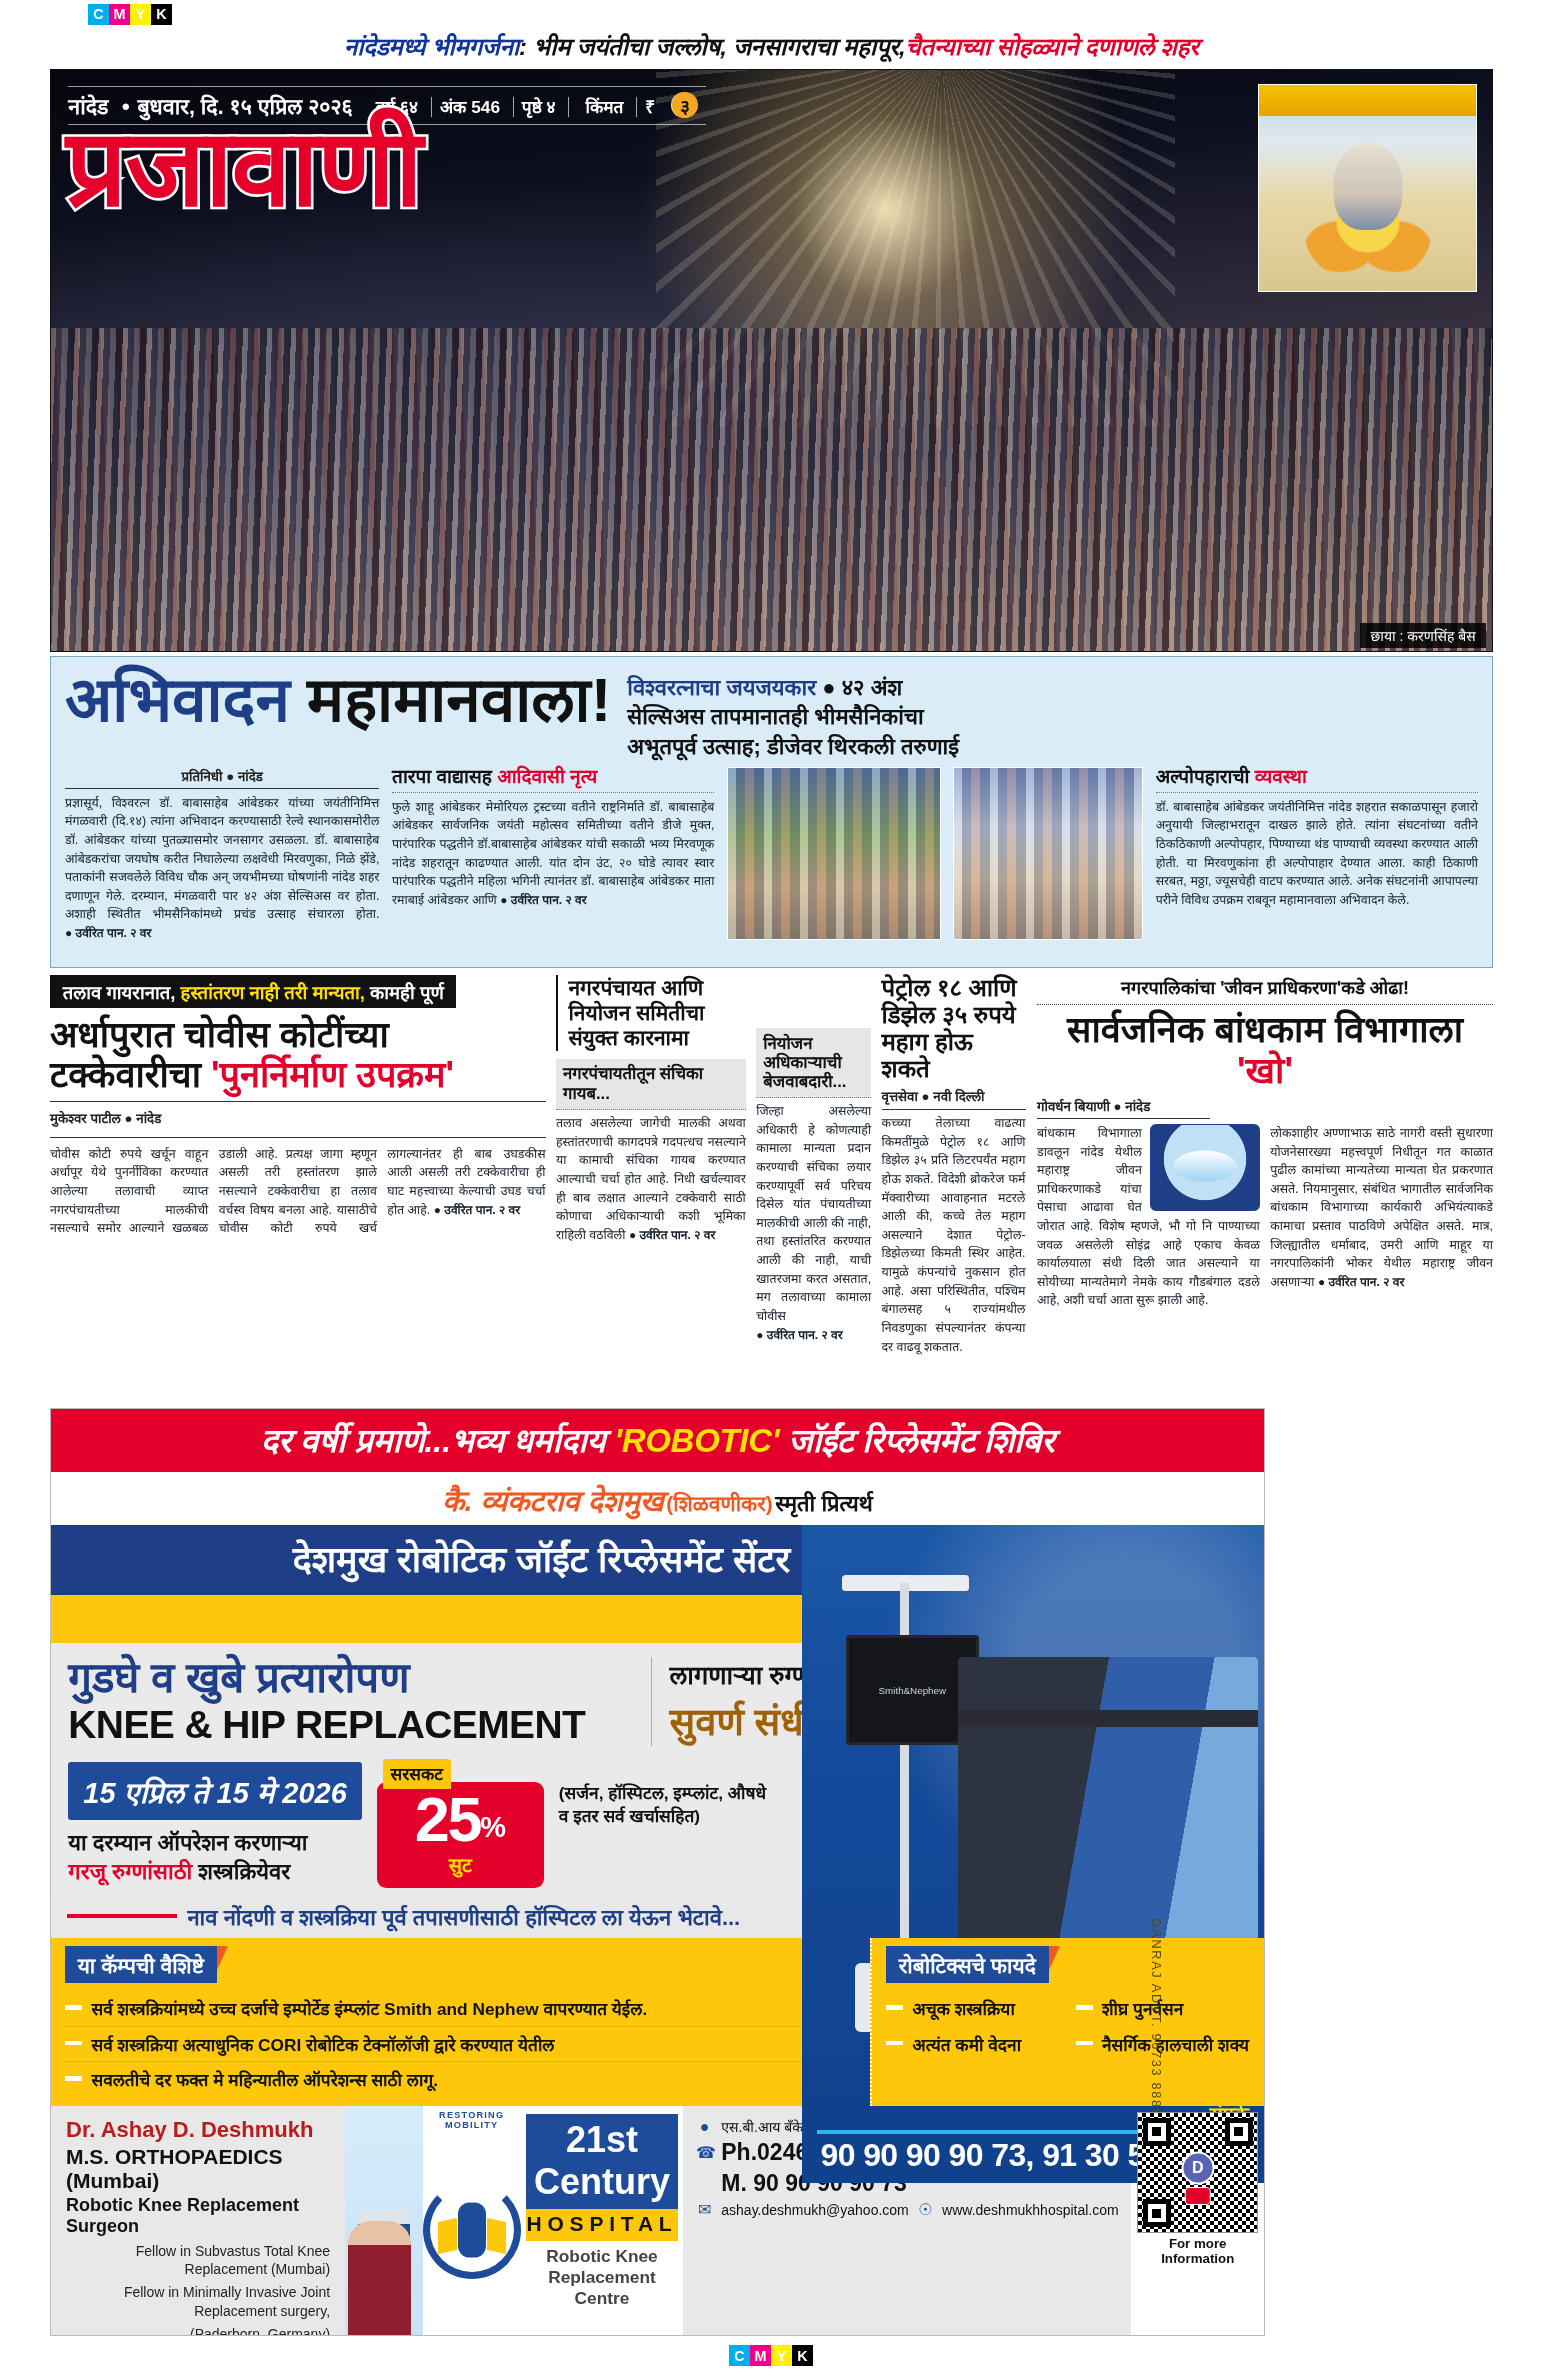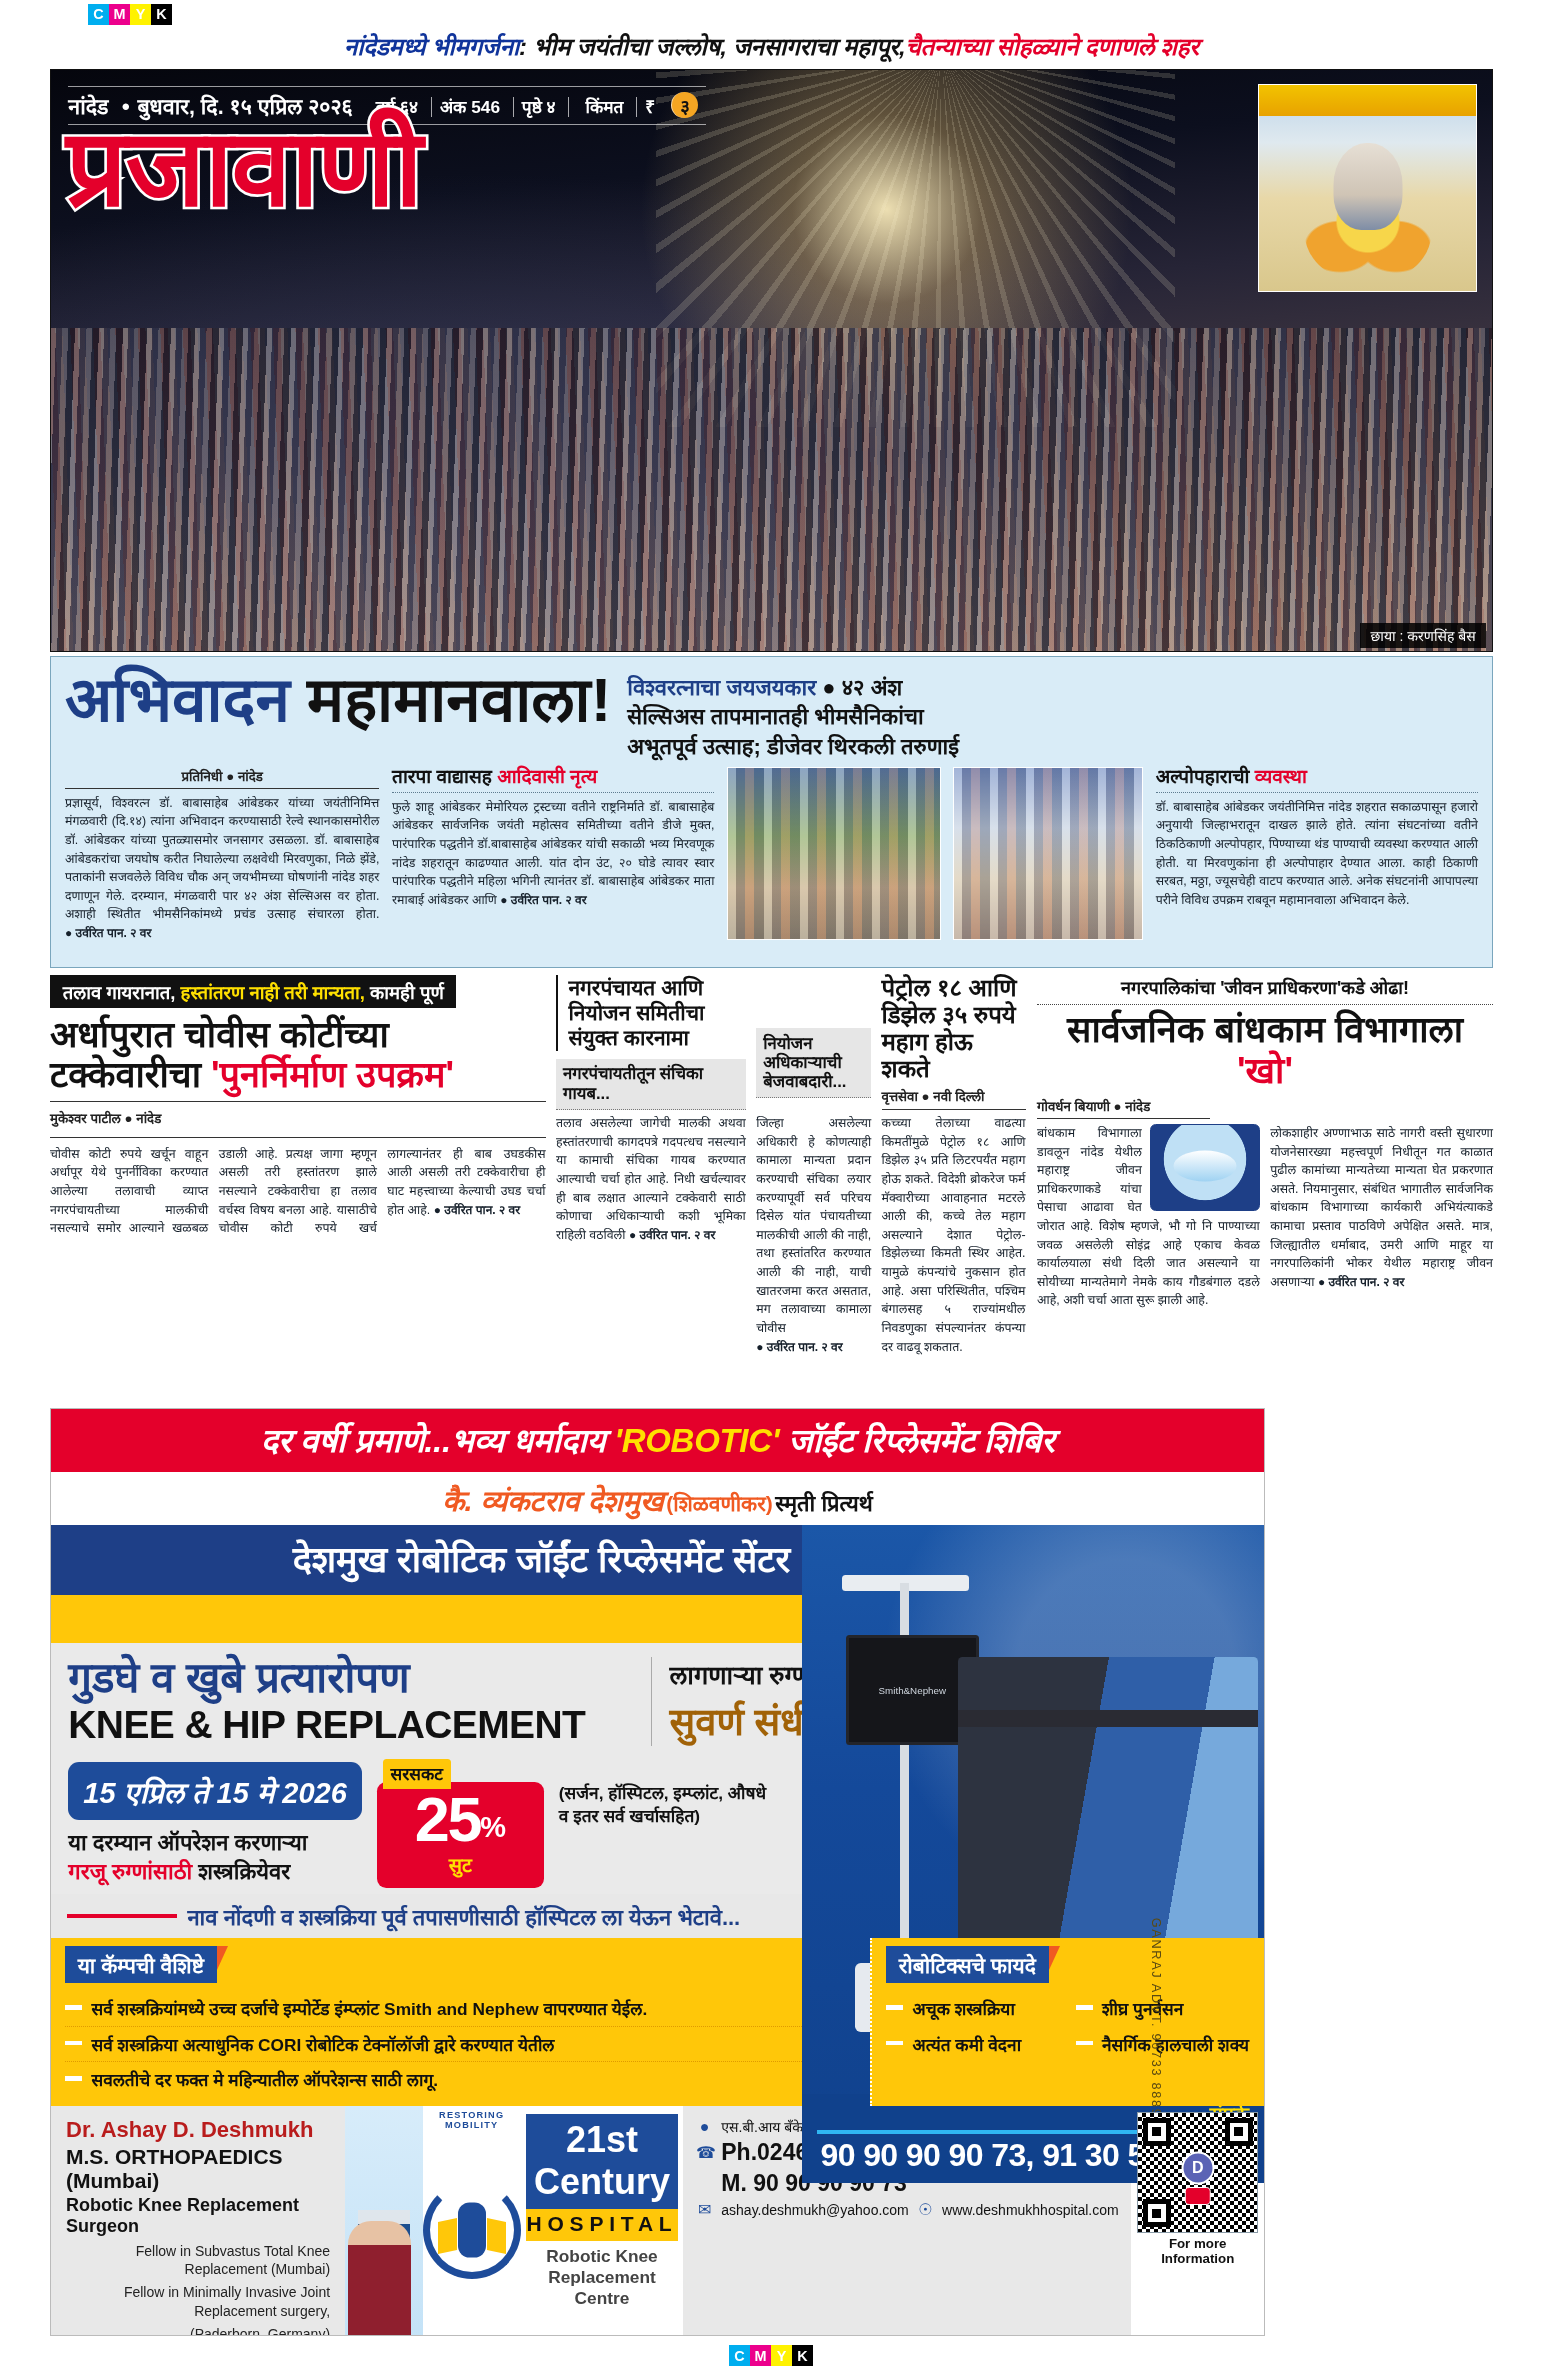--- a/index.html
+++ b/index.html
@@ -268,21 +268,21 @@
   .knee-row { display: flex; align-items: flex-start; padding: 0 17.3px; }
   .knee-left { width: 583px; }
   .knee-mr { color: #1E3F87; font-size: 42px; font-weight: 900; line-height: 1; }
   .knee-en { color: #111; font-size: 39px; font-weight: 900; letter-spacing: -0.6px; margin-top: 4.6px; }
   .knee-right { flex: 1; padding-left: 17.3px; border-left: 1.7px solid #aaa; }
   .knee-r1 { color: #111; font-size: 25.4px; font-weight: 900; }
   .knee-r2 { color: #a16207; font-size: 38px; font-weight: 900; margin-top: 3.5px; }
 
   .offer-row { display: flex; align-items: flex-start; padding: 15px 17.3px 0; gap: 15px; }
   .date-pill {
-    background: #1E4C9A; color: #fff; border-radius: 11px;
+    background: #1E4C9A; color: #fff; border-radius: 3px;
     font-size: 29px; font-weight: 900; font-style: italic;
     padding: 9.2px 15px; white-space: nowrap;
   }
   .offer-copy { font-size: 22px; font-weight: bold; line-height: 1.3; color: #111; margin-top: 9.2px; }
   .offer-copy .red { color: #E4002B; font-weight: 900; }
   .disc-badge { position: relative; width: 167px; }
   .disc-tag {
     position: absolute; left: 5.8px; top: -3.5px; z-index: 2;
     background: #FFC709; color: #111; font-size: 17.3px; font-weight: 900;
     padding: 3.5px 8px; border-radius: 3.5px 3.5px 0 0;
@@ -572,21 +572,21 @@
           <div class="boxhead-grey">नगरपंचायतीतून संचिका गायब...</div>
           <div class="body-text" style="padding-top:4.6px">
             <span>तलाव असलेल्या जागेची मालकी अथवा हस्तांतरणाची कागदपत्रे गदपत्धच नसल्याने या कामाची संचिका गायब करण्यात आल्याची चर्चा होत आहे. निधी खर्चल्यावर ही बाब लक्षात आल्याने टक्केवारी साठी कोणाचा अधिकाऱ्याची कशी भूमिका राहिली वठविली</span>
             <span class="jump">● उर्वरित पान. २ वर</span>
           </div>
         </div>
       </div>
 
       <div class="d2c">
         <div class="boxhead-grey" style="margin-top:53px">नियोजन अधिकाऱ्याची बेजवाबदारी...</div>
-        <div class="body-text" style="padding-top:16px">
+        <div class="body-text" style="padding-top:4px">
           <span>जिल्हा असलेल्या अधिकारी हे कोणत्याही कामाला मान्यता प्रदान करण्याची संचिका लयार करण्यापूर्वी सर्व परिचय दिसेल यांत पंचायतीच्या मालकीची आली की नाही, तथा हस्तांतरित करण्यात आली की नाही, याची खातरजमा करत असतात, मग तलावाच्या कामाला चोवीस</span>
           <span class="jump">● उर्वरित पान. २ वर</span>
         </div>
       </div>
 
       <div class="d2d">
         <div style="display:flex;gap:11.5px">
           <div style="width:144px">
             <div class="big-head" style="font-size:24px;margin-top:0">
               <div>पेट्रोल १८ आणि</div>

